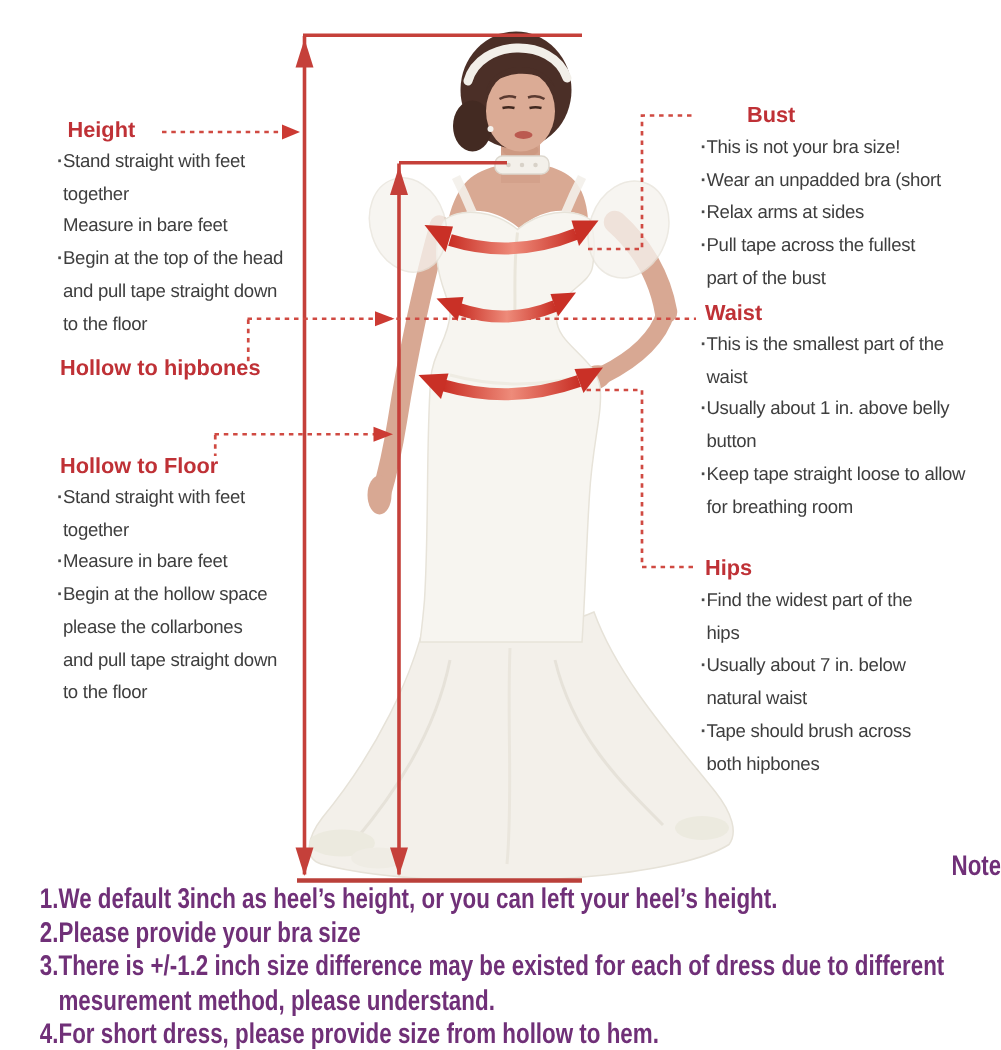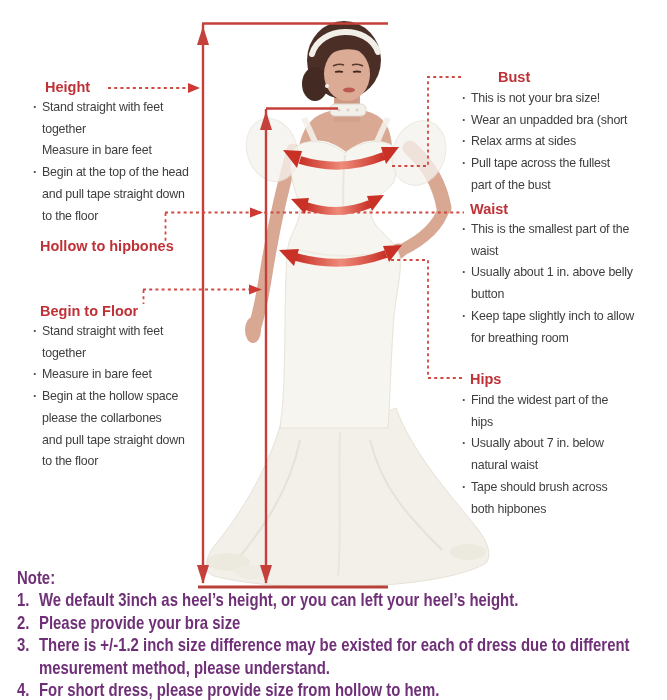--- a/index.html
+++ b/index.html
@@ -1,18 +1,18 @@
 <!DOCTYPE html>
 <html><head>
 <meta charset="utf-8">
 <style>
   html,body{margin:0;padding:0;background:#fff;}
   .canvas{
     position:relative;width:667px;height:700px;background:#ffffff;
-    font-family:"Liberation Sans",sans-serif;overflow:hidden;
+    font-family:"Liberation Sans",sans-serif;overflow:hidden;text-align:right;
   }
   .abs{position:absolute;}
   .hd{font-weight:bold;font-size:14.5px;color:#bf3136;letter-spacing:0;white-space:nowrap;}
   .lines{width:200px;}
   .ln{display:flex;line-height:21.7px;font-size:12.4px;color:#3e3e3e;letter-spacing:-0.2px;white-space:nowrap;}
   .ln .b{width:9px;flex:none;font-weight:bold;color:#4a4a4a;}
   svg{position:absolute;left:0;top:0;pointer-events:none;}
   .notes{
     left:17px;top:567px;width:835px;
     transform:scaleX(0.785);transform-origin:0 0;
@@ -158,21 +158,21 @@
         <span>and pull tape straight down</span>
       </div>
     <div class="ln">
         <span class="b"></span>
         <span>to the floor</span>
       </div>
   </div>
 
   <div class="abs hd" style="left:40px;top:238px;">Hollow to hipbones</div>
 
-  <div class="abs hd" style="left:40px;top:303px;">Begin to Floor</div>
+  <div class="abs hd" style="left:40px;top:303px;">Hollow to Floor</div>
   <div class="abs lines" style="left:33px;top:321px;">
     <div class="ln">
         <span class="b">·</span>
         <span>Stand straight with feet</span>
       </div>
     <div class="ln">
         <span class="b"></span>
         <span>together</span>
       </div>
     <div class="ln">
@@ -237,21 +237,21 @@
     <div class="ln">
         <span class="b">·</span>
         <span>Usually about 1 in. above belly</span>
       </div>
     <div class="ln">
         <span class="b"></span>
         <span>button</span>
       </div>
     <div class="ln">
         <span class="b">·</span>
-        <span>Keep tape slightly inch to allow</span>
+        <span>Keep tape straight loose to allow</span>
       </div>
     <div class="ln">
         <span class="b"></span>
         <span>for breathing room</span>
       </div>
   </div>
 
   <div class="abs hd" style="left:470px;top:371px;">Hips</div>
   <div class="abs lines" style="left:462px;top:390px;">
     <div class="ln">

